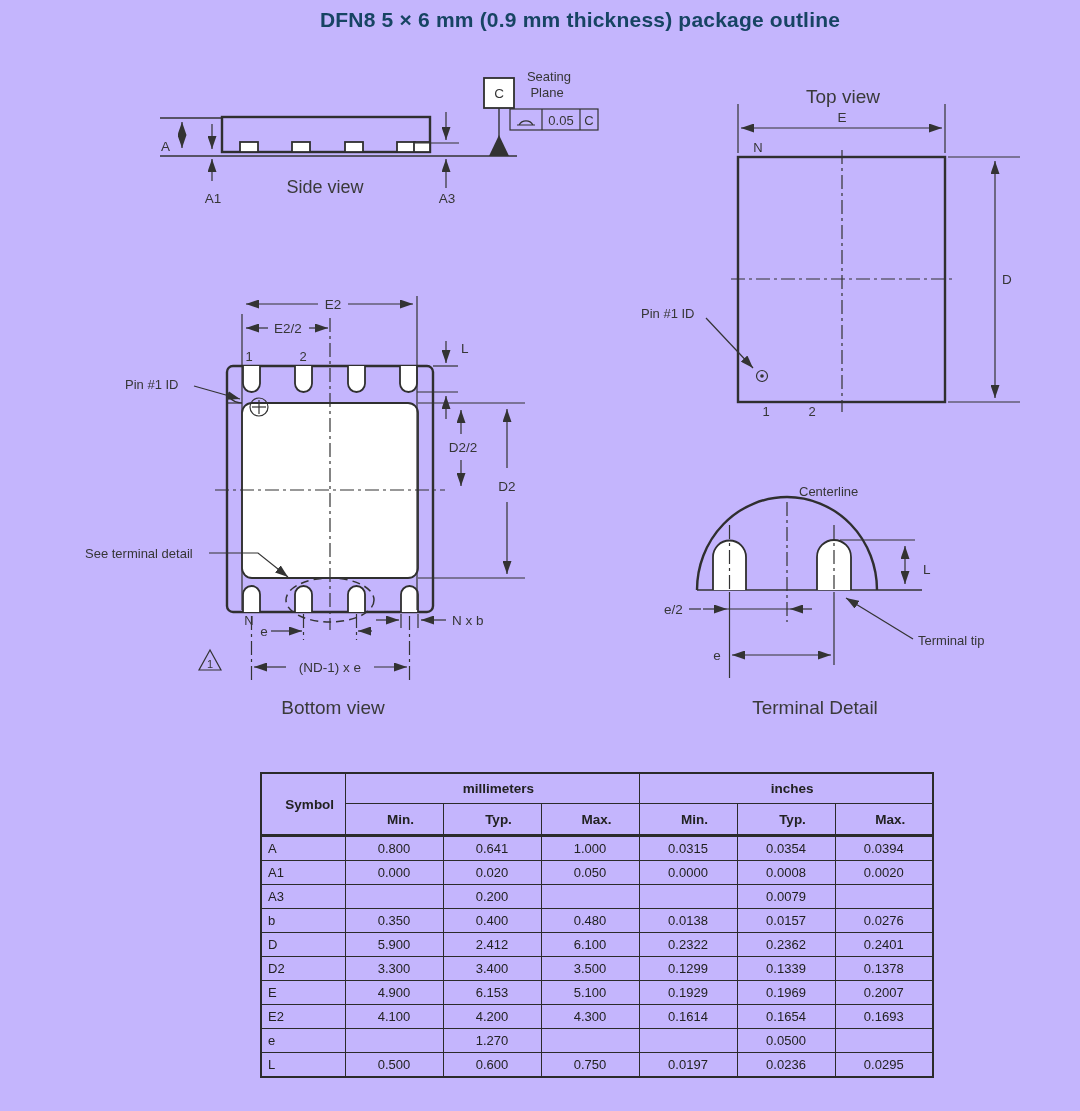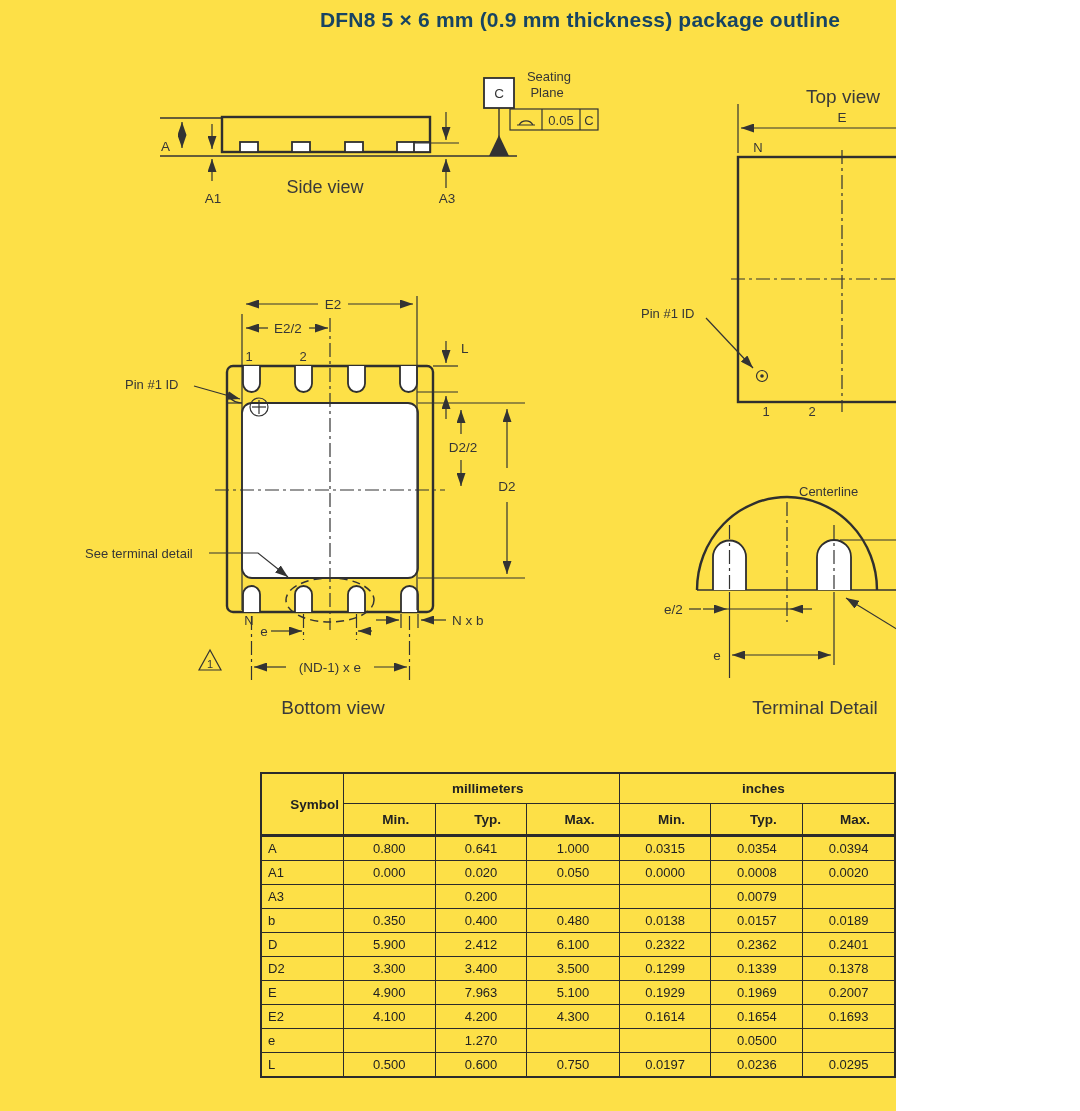--- a/index.html
+++ b/index.html
@@ -1,16 +1,16 @@
 <!DOCTYPE html>
 <html><head>
 <meta charset="utf-8">
 <style>
   html,body{margin:0;padding:0;background:#ffffff;}
-  .canvas{position:relative;width:896px;height:1111px;background:#fde047;
+  .canvas{position:relative;width:1080px;height:1111px;background:#c4b5fd;
           font-family:"Liberation Sans",sans-serif;overflow:hidden;}
   .page-title{position:absolute;left:80px;top:8px;width:1000px;text-align:center;
           font-size:21px;font-weight:bold;color:#174463;letter-spacing:.2px;}
   .view{position:absolute;}
   svg text{fill:#363636;font-family:"Liberation Sans",sans-serif;}
   .lbl{font-size:13px;}
   .dim{font-size:13.5px;}
   .vtitle{font-size:19px;fill:#3a3a3a;}
   .ln{stroke:#333;stroke-width:1.4;fill:none;}
   .thin{stroke:#333;stroke-width:1.2;fill:none;}
@@ -19,21 +19,21 @@
   .cl{stroke:#333;stroke-width:1.2;fill:none;stroke-dasharray:14 4 3 4;}
   .dash{stroke:#333;stroke-width:1.5;fill:none;stroke-dasharray:8 5;}
   
   .dim-table{position:absolute;left:260px;top:772px;border-collapse:collapse;table-layout:fixed;
              font-size:13px;color:#222;}
   .dim-table th,.dim-table td{border:1px solid #2b2b2b;text-align:center;padding:0 4px;
              height:23px;font-weight:normal;}
   .dim-table thead th{font-weight:bold;font-size:13.5px;padding-left:17px;}
   .dim-table{border:2px solid #2b2b2b;}
   .dim-table thead tr:last-child th{border-bottom:3px solid #2b2b2b;}
-  .dim-table th.symhead{border-bottom:3px solid #2b2b2b;text-align:right;}
+  .dim-table th.symhead{border-bottom:3px solid #2b2b2b;}
   .dim-table td.sym{text-align:left;padding-left:6px;}
   .dim-table thead tr:first-child th{height:29px;}
   .dim-table thead tr:last-child th{height:30px;}
   .footnote{position:absolute;left:258px;top:1086px;font-size:13px;color:#2e2e2e;}
   .footnote .num{margin-right:14px;}
 </style>
 </head>
 <body>
 
 <div class="canvas">
@@ -317,21 +317,21 @@
           <td>0.0079</td>
           <td></td>
         </tr>
         <tr>
           <td class="sym">b</td>
           <td>0.350</td>
           <td>0.400</td>
           <td>0.480</td>
           <td>0.0138</td>
           <td>0.0157</td>
-          <td>0.0189</td>
+          <td>0.0276</td>
         </tr>
         <tr>
           <td class="sym">D</td>
           <td>5.900</td>
           <td>2.412</td>
           <td>6.100</td>
           <td>0.2322</td>
           <td>0.2362</td>
           <td>0.2401</td>
         </tr>
@@ -340,21 +340,21 @@
           <td>3.300</td>
           <td>3.400</td>
           <td>3.500</td>
           <td>0.1299</td>
           <td>0.1339</td>
           <td>0.1378</td>
         </tr>
         <tr>
           <td class="sym">E</td>
           <td>4.900</td>
-          <td>7.963</td>
+          <td>6.153</td>
           <td>5.100</td>
           <td>0.1929</td>
           <td>0.1969</td>
           <td>0.2007</td>
         </tr>
         <tr>
           <td class="sym">E2</td>
           <td>4.100</td>
           <td>4.200</td>
           <td>4.300</td>

